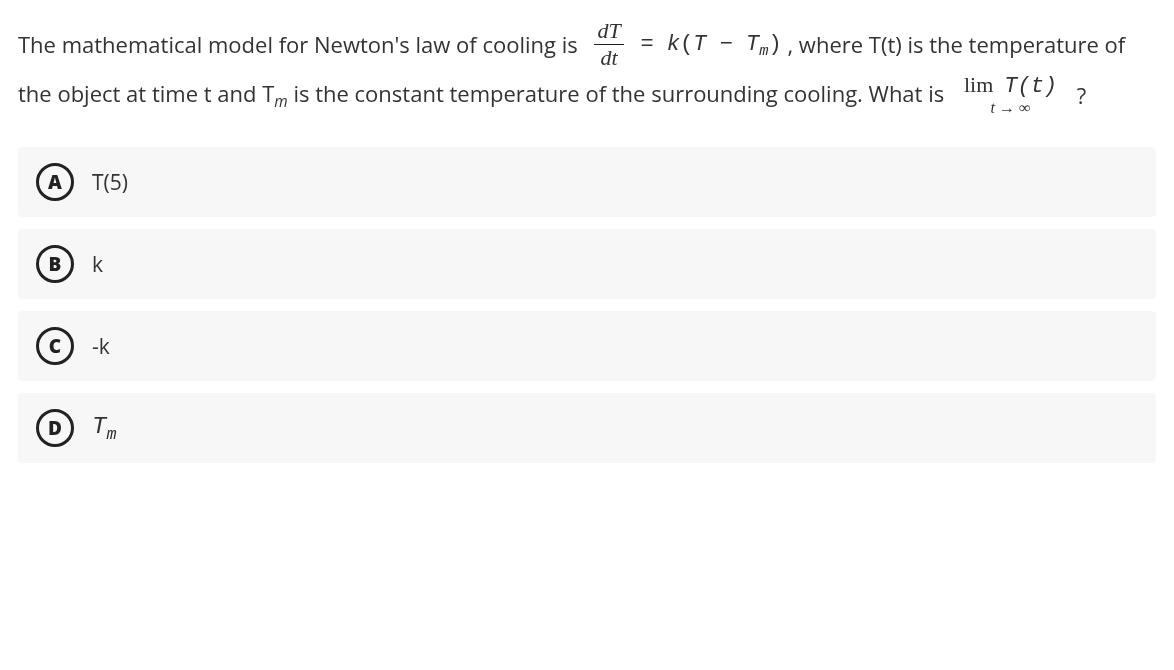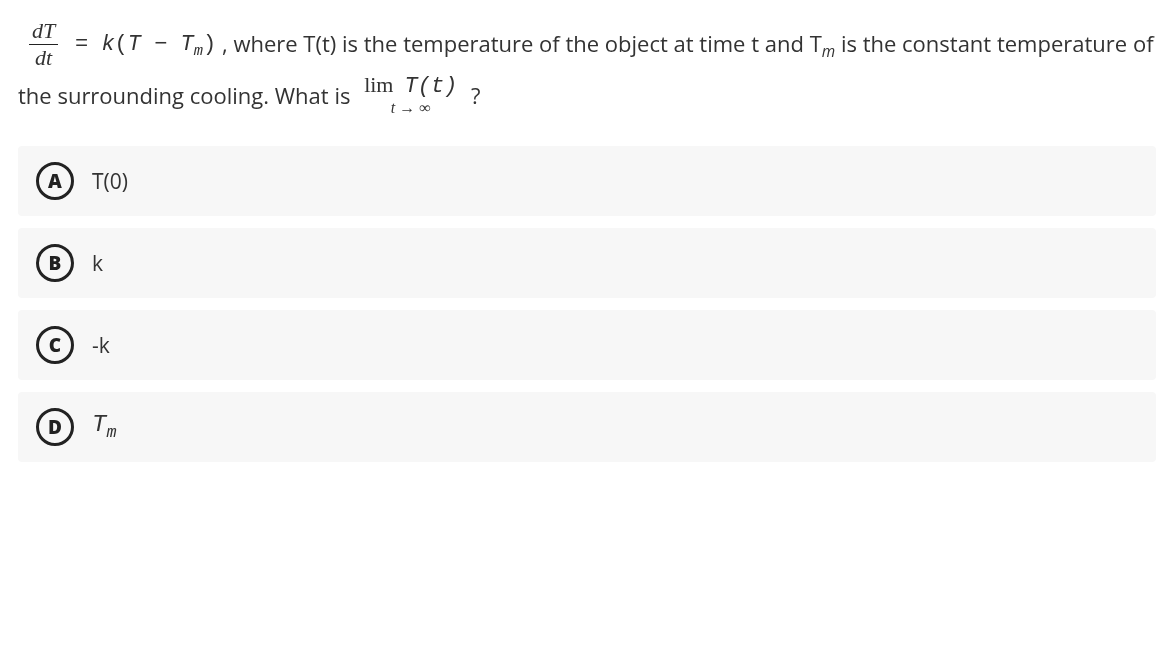--- a/index.html
+++ b/index.html
@@ -55,21 +55,21 @@
     font-size: 0.7em;
     vertical-align: sub;
   }
   .limblock {
     display: inline-block;
     vertical-align: middle;
     text-align: center;
     font-family: "Times New Roman", serif;
     font-size: 22px;
     line-height: 1;
-    margin: 0 8px;
+    margin: 0 14px;
   }
   .limblock .top {
     display: block;
   }
   .limblock .bot {
     display: block;
     font-size: 16px;
     font-style: italic;
     margin-top: 2px;
   }
@@ -108,38 +108,39 @@
   .answer .amath {
     font-family: Liberation Mono, monospace;
     font-style: italic;
     font-size: 24px;
   }
 </style>
 </head>
 <body>
 
 <div class="question">
+  <span class="txt">The mathematical model for Newton's law of cooling is </span>
   <span class="frac">
     <span class="num">dT</span>
     <span class="den">dt</span>
   </span>
   <span class="math"><span class="upright"> = </span><span>k</span><span class="upright">(</span><span>T</span><span class="upright"> − </span><span>T</span><sub class="ms">m</sub><span class="upright">)</span></span>
   <span class="txt"><span> , where T(t) is the temperature of the object at time t and T</span><sub class="ms">m</sub><span> is the constant temperature of the surrounding cooling. What is </span></span>
   <span class="limblock">
     <span class="top"><span class="upright">lim</span>&nbsp;&nbsp;<span class="math" style="font-style:italic">T(t)</span></span>
     <span class="bot">t → ∞</span>
   </span>
   <span class="txt"> ?</span>
 </div>
 
 <div class="answers">
 
   <div class="answer">
     <div class="letter">A</div>
-    <div class="atext">T(0)</div>
+    <div class="atext">T(5)</div>
   </div>
 
   <div class="answer">
     <div class="letter">B</div>
     <div class="atext">k</div>
   </div>
 
   <div class="answer">
     <div class="letter">C</div>
     <div class="atext">-k</div>

